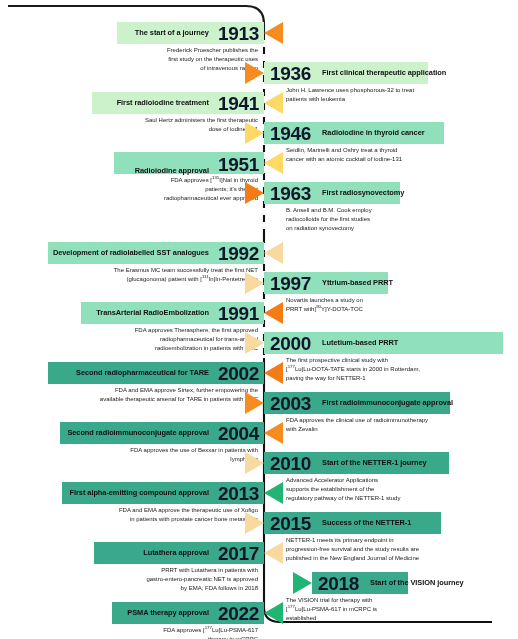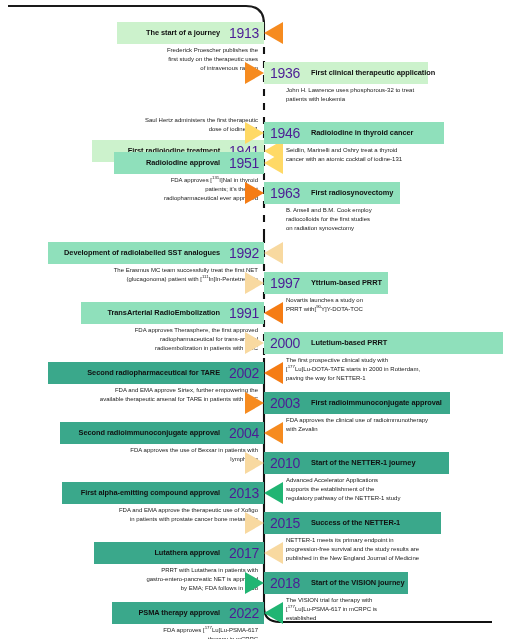--- a/index.html
+++ b/index.html
@@ -42,23 +42,23 @@
 
   .evt-title {
     font-size: 7.4px;
     font-weight: bold;
     color: #111111;
     letter-spacing: -0.05px;
     white-space: nowrap;
     line-height: 1;
   }
   .evt-year {
-    font-size: 14px;
-    font-weight: normal;
-    color: #4c1d95;
+    font-size: 19px;
+    font-weight: bold;
+    color: #0f172a;
     white-space: nowrap;
     line-height: 1;
     letter-spacing: -0.3px;
   }
   .bar.left .evt-title { margin-right: 9px; }
   .bar.right .evt-year { margin-right: 11px; }
 
   
   .arrow {
     position: absolute;
@@ -112,42 +112,42 @@
         <div class="bar-line" style="top: 62px; left: 264px; width: 164px;">
           <div class="bar right" style="background: rgb(204, 242, 204); width: 100%;">
             <span class="evt-year">1936</span>
             <span class="evt-title">First clinical therapeutic application</span>
             <div class="arrow point-right" style="color: rgb(246, 139, 31); left: -19px;"></div>
           </div>
         </div>
         <div class="desc right" style="top: 86px; left: 286px; width: 240px;">John H. Lawrence uses phosphorous-32 to treat<br>patients with leukemia</div>
       </div>
       <div class="event">
-        <div class="bar-line" style="top: 92px; left: 92px; width: 172px; margin-top: 48px;">
+        <div class="bar-line" style="top: 92px; left: 92px; width: 172px;">
           <div class="bar left" style="background: rgb(204, 242, 204); width: 100%;">
             <span class="evt-title">First radioiodine treatment</span>
             <span class="evt-year">1941</span>
             <div class="arrow point-left" style="color: rgb(255, 217, 102); left: 100%;"></div>
           </div>
         </div>
         <div class="desc left" style="top: 116px; right: 260px; width: 200px;">Saul Hertz administers the first therapeutic<br>dose of iodine-131</div>
       </div>
       <div class="event">
         <div class="bar-line" style="top: 122px; left: 264px; width: 180px;">
           <div class="bar right" style="background: rgb(143, 224, 187); width: 100%;">
             <span class="evt-year">1946</span>
             <span class="evt-title">Radioiodine in thyroid cancer</span>
             <div class="arrow point-right" style="color: rgb(255, 217, 102); left: -19px;"></div>
           </div>
         </div>
         <div class="desc right" style="top: 146px; left: 286px; width: 240px;">Seidlin, Marinelli and Oshry treat a thyroid<br>cancer with an atomic cocktail of iodine-131</div>
       </div>
       <div class="event">
         <div class="bar-line" style="top: 152px; left: 114px; width: 150px;">
-          <div class="bar left" style="background: rgb(143, 224, 187); width: 100%;">
+          <div class="bar left" style="background: rgb(143, 224, 187); width: 100%; align-items: flex-end;">
             <span class="evt-title">Radioiodine approval</span>
             <span class="evt-year">1951</span>
             <div class="arrow point-left" style="color: rgb(255, 217, 102); left: 100%;"></div>
           </div>
         </div>
         <div class="desc left" style="top: 176px; right: 260px; width: 200px;">FDA approves [<sup>131</sup>I]NaI in thyroid<br>patients; it's the first<br>radiopharmaceutical ever approved</div>
       </div>
       <div class="event">
         <div class="bar-line" style="top: 182px; left: 264px; width: 136px; text-align: center;">
           <div class="bar right" style="background: rgb(143, 224, 187); width: 100%;">
@@ -262,21 +262,21 @@
         <div class="bar-line" style="top: 542px; left: 94px; width: 170px;">
           <div class="bar left" style="background: rgb(58, 168, 139); width: 100%;">
             <span class="evt-title">Lutathera approval</span>
             <span class="evt-year">2017</span>
             <div class="arrow point-left" style="color: rgb(248, 217, 160); left: 100%;"></div>
           </div>
         </div>
         <div class="desc left" style="top: 566px; right: 260px; width: 200px;">PRRT with Lutathera in patients with<br>gastro-entero-pancreatic NET is approved<br>by EMA; FDA follows in 2018</div>
       </div>
       <div class="event">
-        <div class="bar-line" style="top: 572px; left: 264px; width: 144px;">
+        <div class="bar-line" style="top: 572px; left: 264px; width: 144px; padding-left: 48px;">
           <div class="bar right" style="background: rgb(58, 168, 139); width: 100%;">
             <span class="evt-year">2018</span>
             <span class="evt-title">Start of the VISION journey</span>
             <div class="arrow point-right" style="color: rgb(33, 181, 115); left: -19px;"></div>
           </div>
         </div>
         <div class="desc right" style="top: 596px; left: 286px; width: 240px;">The VISION trial for therapy with<br>[<sup>177</sup>Lu]Lu-PSMA-617 in mCRPC is<br>established</div>
       </div>
       <div class="event">
         <div class="bar-line" style="top: 602px; left: 112px; width: 152px;">

